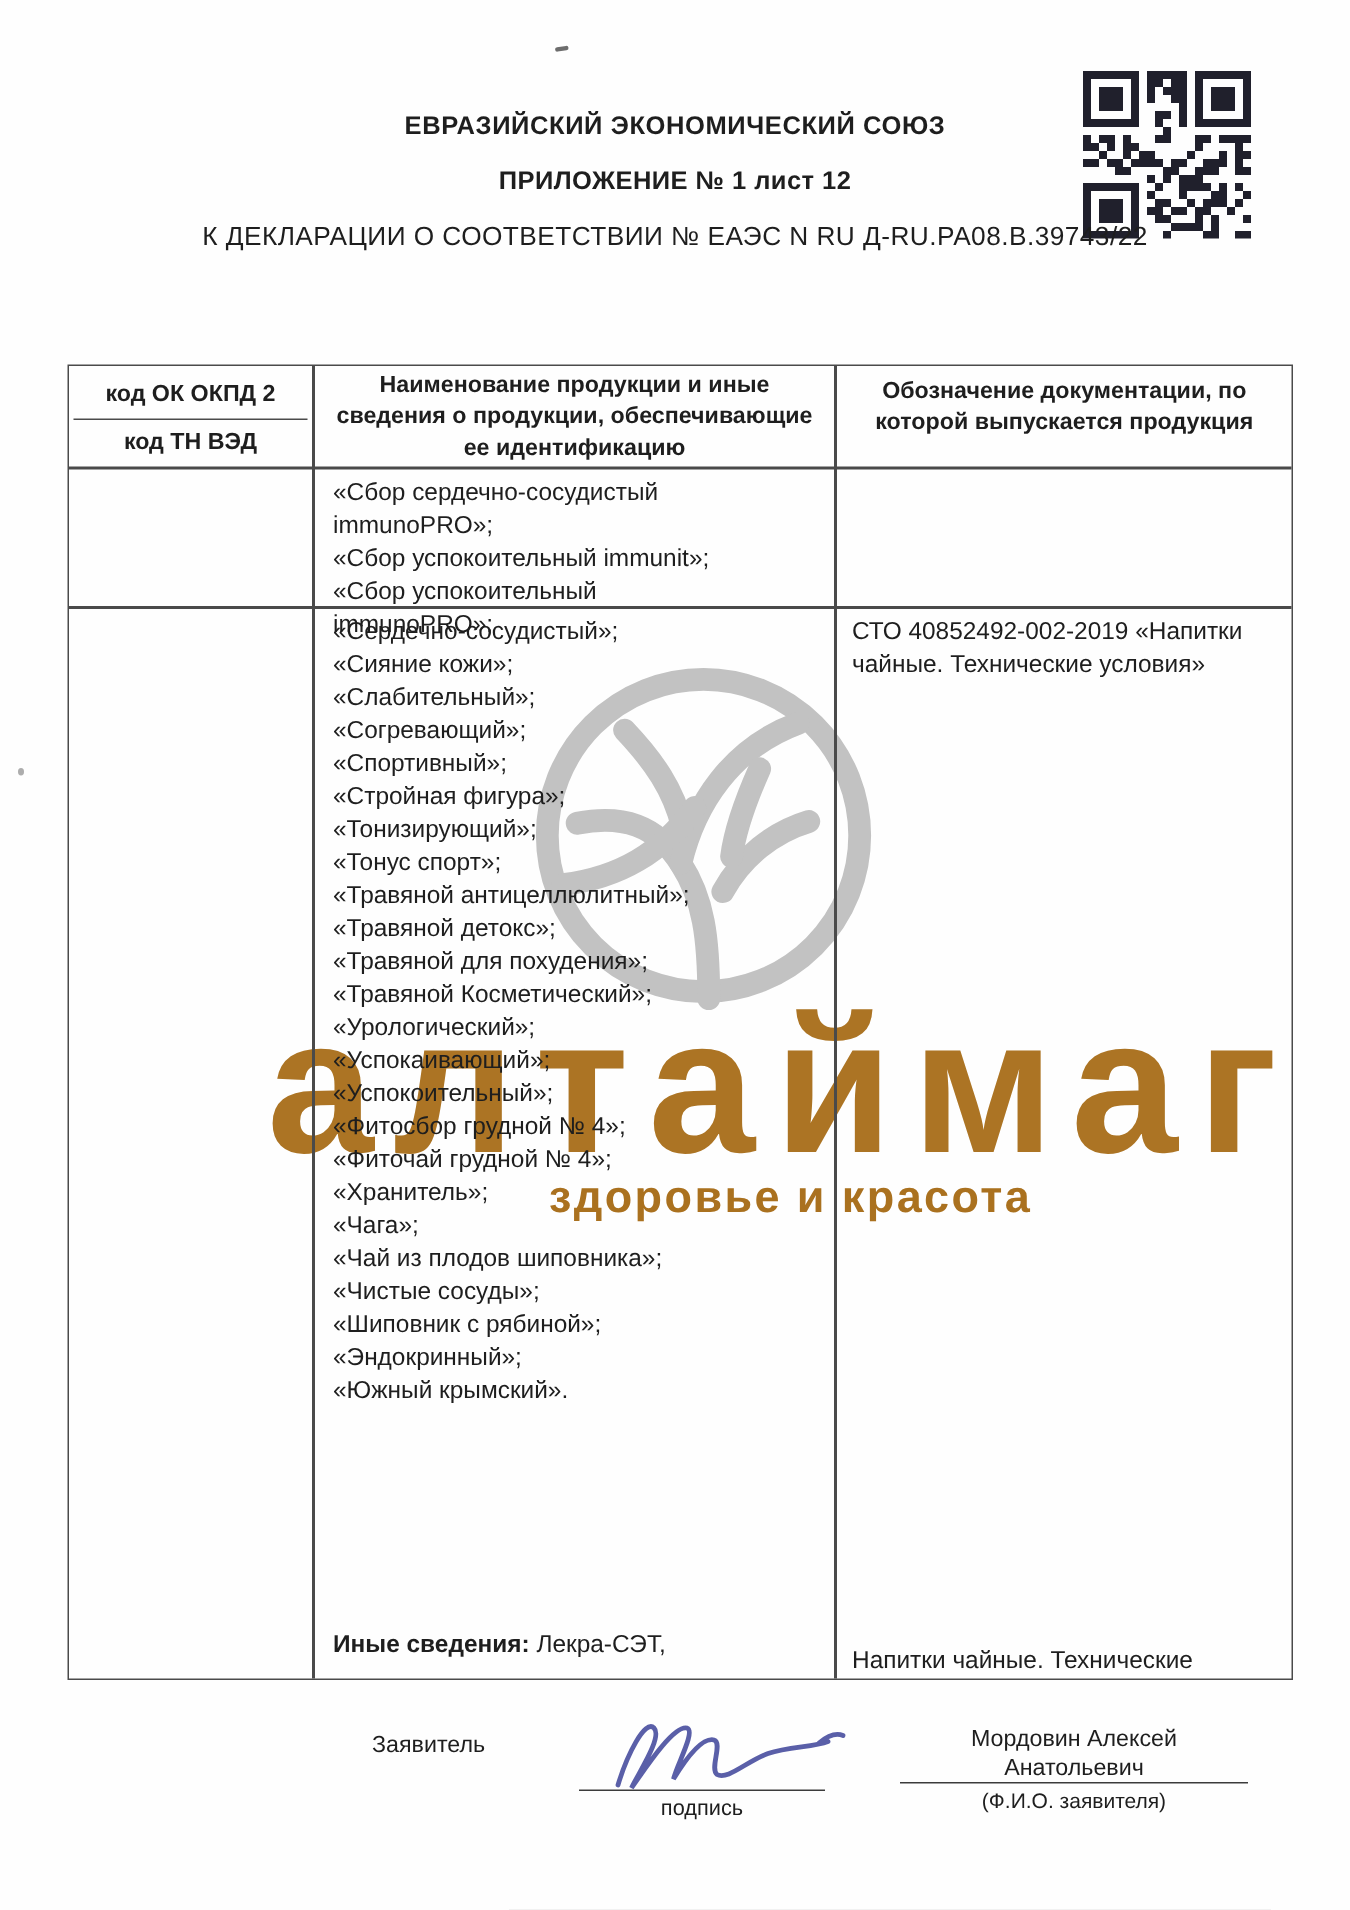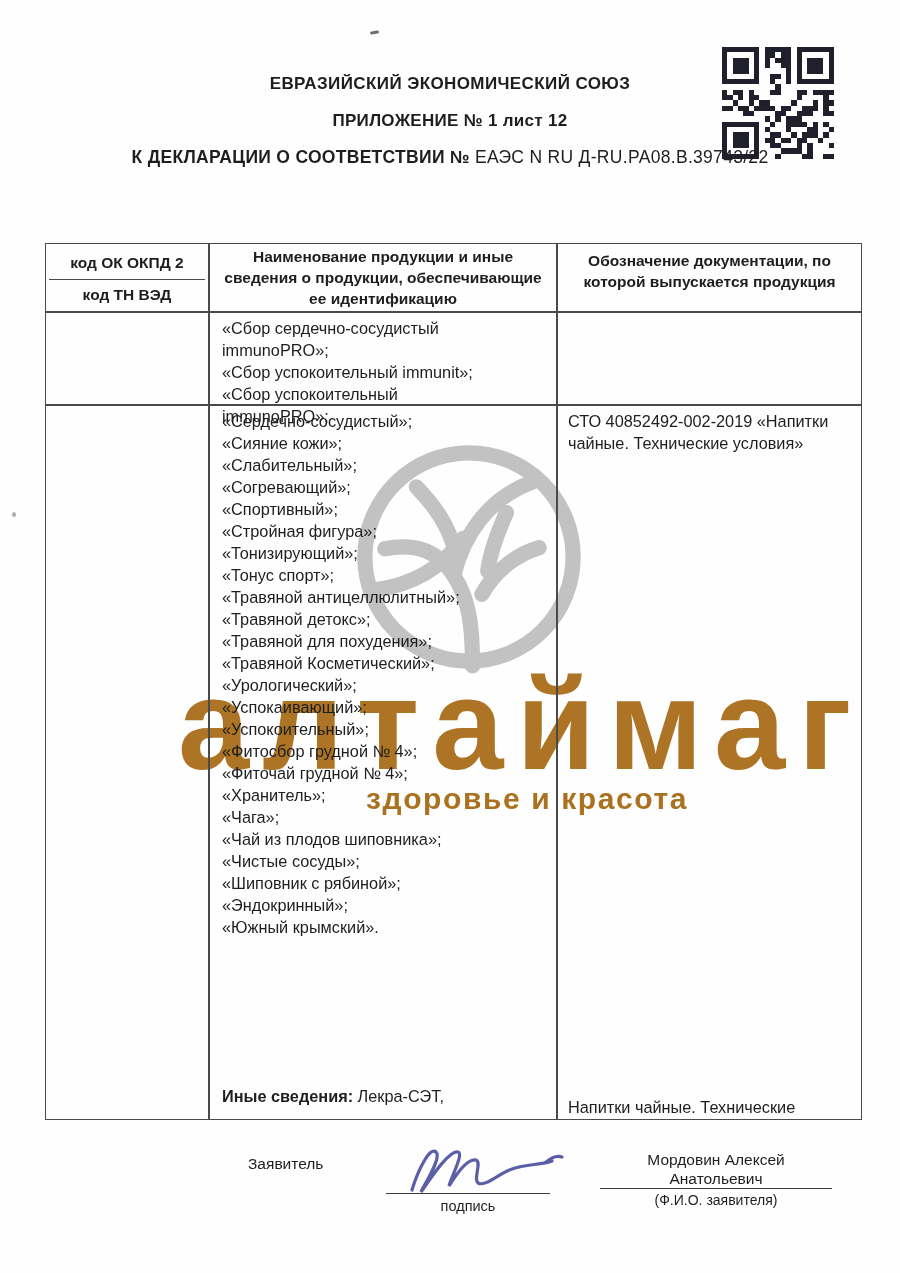--- a/index.html
+++ b/index.html
@@ -6,21 +6,21 @@
   .page{
     position:relative;width:900px;height:1273px;background:#fefefe;
     font-family:"Liberation Sans",sans-serif;color:#1e1e1e;overflow:hidden;
     margin:0 auto;
   }
   
   .hdr{position:absolute;left:0;top:0;width:900px;text-align:center;z-index:3;}
   .hdr .h1{position:absolute;top:74px;left:0;width:900px;font-size:17px;font-weight:bold;letter-spacing:.4px;}
   .hdr .h2{position:absolute;top:111px;left:0;width:900px;font-size:17px;font-weight:bold;letter-spacing:.3px;}
   .hdr .h3{position:absolute;top:147px;left:0;width:900px;font-size:17.5px;letter-spacing:.3px;}
-  .hdr .h3 .b{font-weight:bold;}
+  .hdr .h3 .b{font-weight:normal;}
   
   .qr{position:absolute;left:722px;top:47px;width:112px;height:112px;z-index:2;}
   .qr svg{width:100%;height:100%;shape-rendering:crispEdges;}
   
   .wm{position:absolute;left:0;top:0;width:900px;height:1273px;z-index:1;pointer-events:none;}
   .wm-logo{position:absolute;left:352px;top:440px;width:234px;height:234px;opacity:.82;}
   .wm-brand{
     position:absolute;left:178px;top:655px;width:720px;
     font-size:128px;font-weight:bold;letter-spacing:13px;color:#a16207;opacity:.88;
     white-space:nowrap;line-height:1.1;

